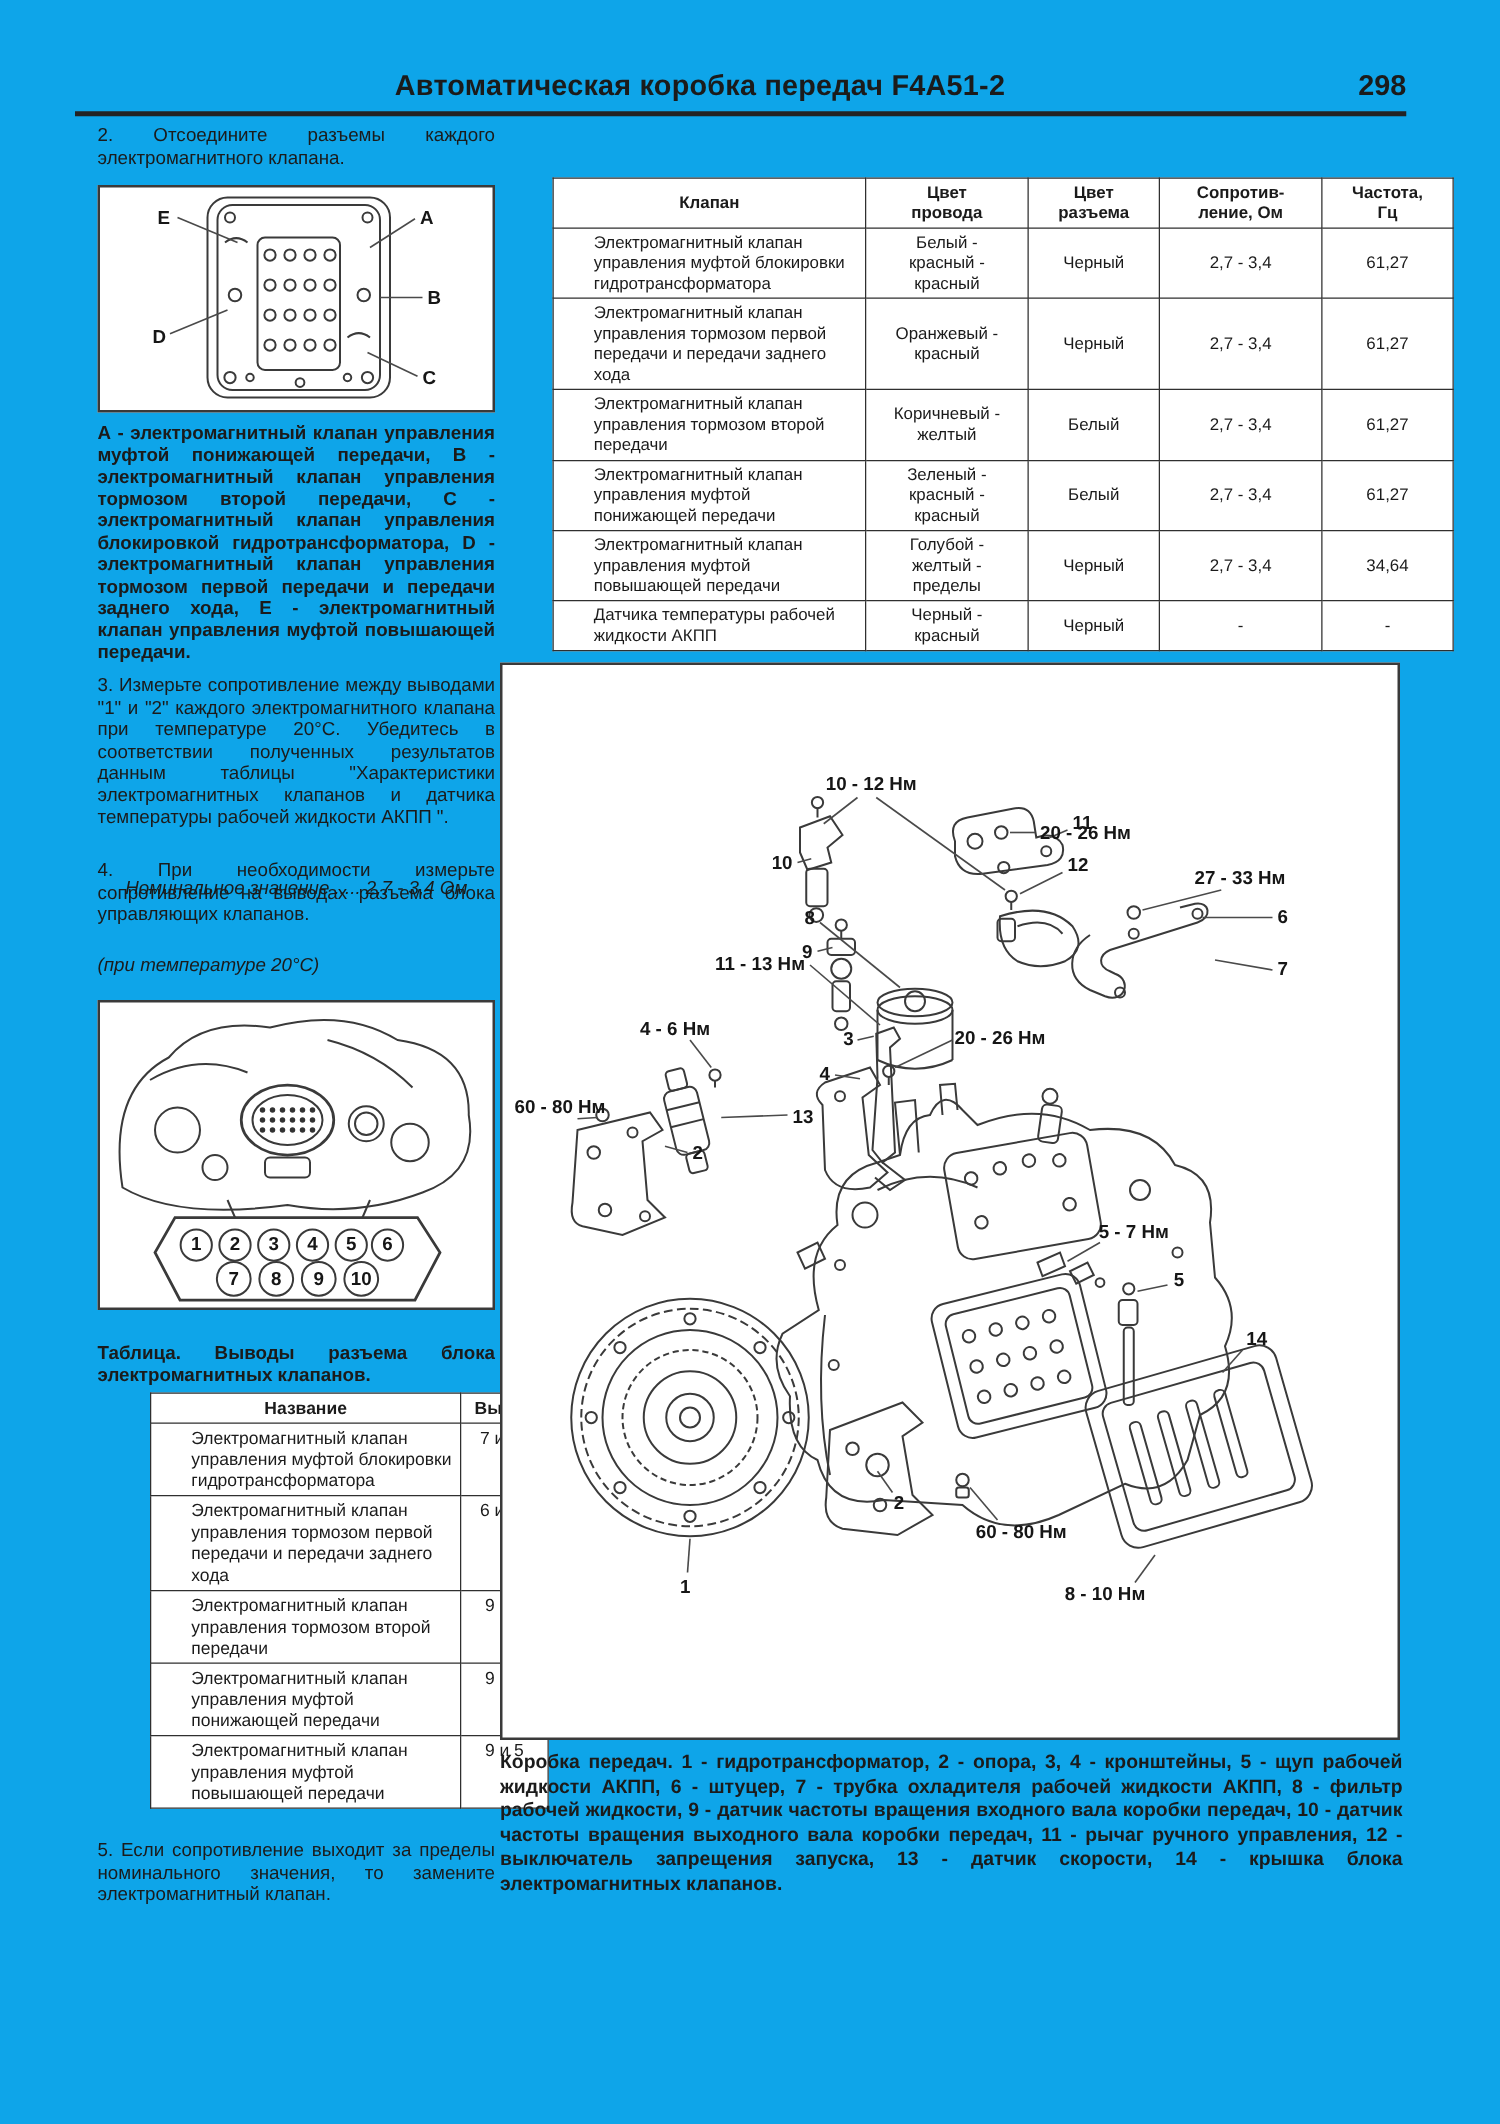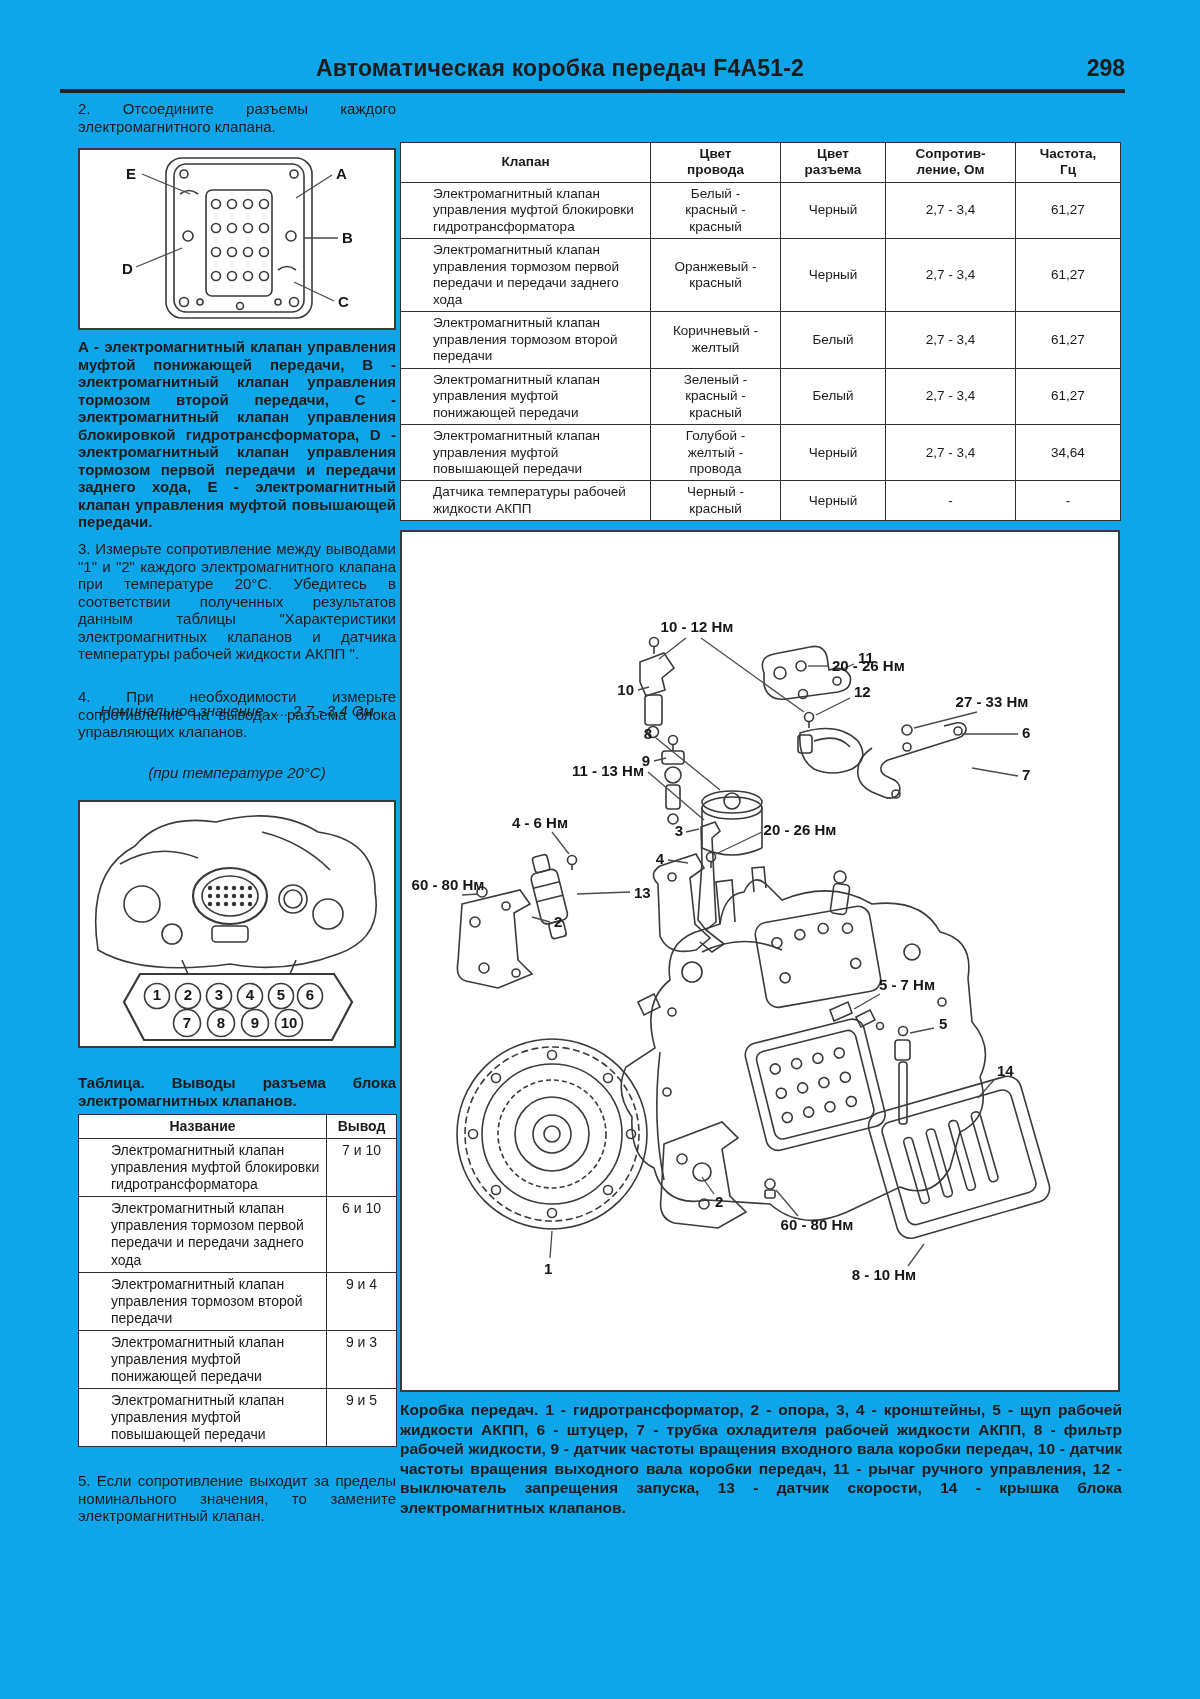--- a/index.html
+++ b/index.html
@@ -7,21 +7,21 @@
         font-family:"Liberation Sans",sans-serif;color:#1b1b1b;overflow:hidden;}
   .hdr-title{position:absolute;top:55px;left:160px;width:800px;text-align:center;
              font-size:23px;font-weight:bold;letter-spacing:.2px;}
   .hdr-num{position:absolute;top:55px;right:75px;font-size:23px;font-weight:bold;}
   .hdr-rule{position:absolute;top:89px;left:60px;width:1065px;height:4px;background:#232323;}
   .para{position:absolute;left:78px;width:318px;font-size:15px;line-height:17.5px;
         text-align:justify;margin:0;}
   .b{font-weight:bold;}
   .i{font-style:italic;}
   .figbox{position:absolute;border:2px solid #3a3a3a;background:#fff;}
-  .tbl{position:absolute;border-collapse:collapse;table-layout:fixed;background:#fff;}
+  .tbl{position:absolute;border-collapse:collapse;table-layout:fixed;background:#fff;margin-left:42px;}
   .tbl th,.tbl td{border:1.6px solid #2f2f2f;padding:3px 6px;font-size:13.5px;line-height:1.22;}
   .tbl th{font-weight:bold;text-align:center;vertical-align:middle;white-space:pre-line;}
   .tbl td{vertical-align:middle;}
   td.lft{text-align:left;vertical-align:top;padding-left:32px;}
   td.ctr{text-align:center;white-space:pre-line;}
   #pin-table td,#pin-table th{font-size:14px;}
   .rtitle{position:absolute;left:400px;top:98px;width:722px;font-size:15.5px;
           line-height:19px;text-align:justify;margin:0;}
   .caption{position:absolute;left:400px;top:1400px;width:722px;font-size:15.5px;
            line-height:19.5px;text-align:justify;margin:0;}
@@ -89,21 +89,21 @@
         <text x="42" y="124">D</text>
         <text x="258" y="157">C</text>
       </g>
     </svg>
   </div>
 
   <p class="para b" style="top:338px">А - электромагнитный клапан управления муфтой понижающей передачи, В - электромагнитный клапан управления тормозом второй передачи, С - электромагнитный клапан управления блокировкой гидротрансформатора, D - электромагнитный клапан управления тормозом первой передачи и передачи заднего хода, Е - электромагнитный клапан управления муфтой повышающей передачи.</p>
   <p class="para" style="top:540px">3. Измерьте сопротивление между выводами "1" и "2" каждого электромагнитного клапана при температуре 20°С. Убедитесь в соответствии полученных результатов данным таблицы "Характеристики электромагнитных клапанов и датчика температуры рабочей жидкости АКПП ".</p>
   <p class="para" style="top:688px">4. При необходимости измерьте сопротивление на выводах разъема блока управляющих клапанов.</p>
   <p class="para i" style="top:702px;text-align:center">Номинальное значение ..... 2,7 - 3,4 Ом</p>
-  <p class="para i" style="top:764px;text-align:center">(при температуре 20°С)</p>
+  <p class="para i" style="top:764px;text-align:left">(при температуре 20°С)</p>
 
   <div class="figbox" style="left:78px;top:800px;width:314px;height:244px">
     <svg viewBox="0 0 314 244" width="314" height="244">
       <g class="sk">
         <path d="M18,148 Q6,70 55,44 Q82,12 136,20 Q196,4 238,30 Q296,38 295,90 Q303,136 258,152 Q205,172 150,162 Q62,174 18,148 Z"></path>
         <path d="M40,62 Q78,40 118,56"></path>
         <path d="M182,30 Q222,40 250,68"></path>
         <circle cx="62" cy="102" r="18"></circle>
         <circle cx="92" cy="132" r="10"></circle>
         <circle cx="248" cy="112" r="15"></circle>
@@ -258,21 +258,21 @@
 красный -
 красный</td>
         <td class="ctr">Белый</td>
         <td class="ctr">2,7 - 3,4</td>
         <td class="ctr">61,27</td>
       </tr>
       <tr>
         <td class="lft">Электромагнитный клапан управления муфтой повышающей передачи</td>
         <td class="ctr">Голубой -
 желтый -
-провода</td>
+пределы</td>
         <td class="ctr">Черный</td>
         <td class="ctr">2,7 - 3,4</td>
         <td class="ctr">34,64</td>
       </tr>
       <tr>
         <td class="lft">Датчика температуры рабочей жидкости АКПП</td>
         <td class="ctr">Черный -
 красный</td>
         <td class="ctr">Черный</td>
         <td class="ctr">-</td>

